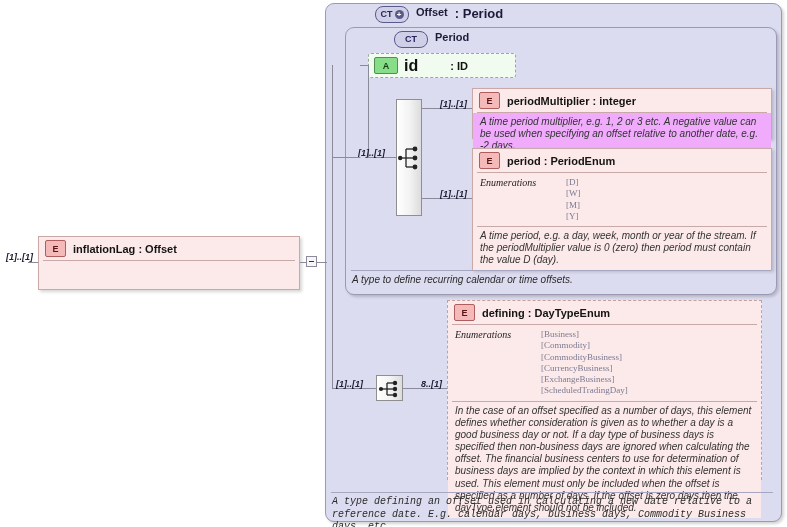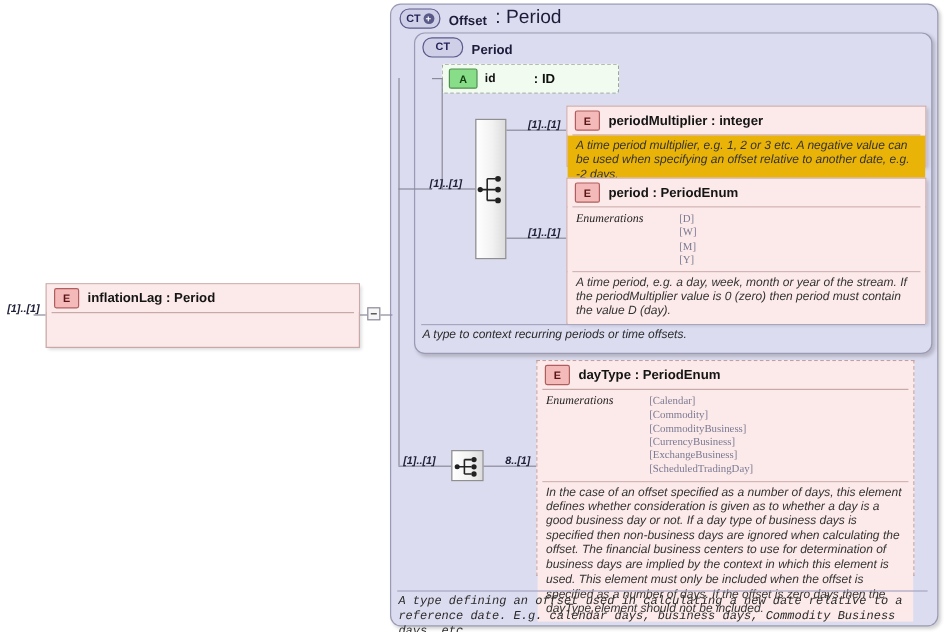--- a/index.html
+++ b/index.html
@@ -29,40 +29,40 @@
   }
   .ct-inner {
     left: 345px; top: 27px; width: 432px; height: 268px;
     background: #dcdcf0;
     border: 1px solid #9a9ab4;
     border-radius: 9px;
     box-shadow: 2px 2px 3px rgba(0,0,0,0.18);
   }
 
   
-  .badge-row { display:flex; align-items:flex-end; gap:7px; }
+  .badge-row { display:flex; align-items:flex-start; gap:7px;margin-left:42px; }
   .ct-badge {
     display:inline-flex; align-items:center; justify-content:center;
     min-width: 26px; height: 15px; padding: 0 3px;
     border: 1px solid #5a5a8a;
     border-radius: 8px;
     background: #cfcfe8;
     font-size: 9px; font-weight: bold; color:#24245c;
     letter-spacing: 0px;
     line-height: 1;
   }
   .ct-badge .plus {
     display:inline-block; margin-left:2px;
     width: 9px; height: 9px; border-radius: 50%;
     background: #5a5a8a; color:#fff;
     font-size: 8px; line-height: 9px; text-align:center;
     font-weight: bold;
   }
   .hdr-label { font-size: 11px; font-weight: bold; color:#1c1c3a; white-space: nowrap; }
-  .hdr-type  { font-size: 16px; font-weight: normal; color:#1c1c3a; white-space: nowrap; }
+  .hdr-type  { font-size: 13px; font-weight: bold; color:#1c1c3a; white-space: nowrap; }
 
   .ct-outer-hdr { left: 333px; top: 6px; }
   .ct-inner-hdr { left: 352px; top: 31px; }
 
   
   .attr-box {
     left: 368px; top: 53px; width: 148px; height: 25px;
     background: #f2fbf0;
     border: 1px dashed #9aa89a;
     border-radius: 3px;
@@ -72,21 +72,21 @@
     display:flex; align-items:center; padding-left: 5px; gap: 6px;
   }
   .a-badge {
     width: 22px; height: 15px;
     background: #88dd88;
     border: 1px solid #4f8f4f;
     border-radius: 2px;
     font-size: 9px; font-weight: bold; color:#133f13;
     display:flex; align-items:center; justify-content:center;
   }
-  .attr-name { font-size: 10px; font-weight: bold; color:#101010; }
+  .attr-name { font-size: 16px; font-weight: bold; color:#101010; }
   .attr-type { font-size: 11px; font-weight: bold; color:#101010; margin-left: 26px; }
 
   
   .el-box {
     background: #fce9e9;
     border: 1px solid #c9a8a8;
     box-shadow: 2px 2px 3px rgba(0,0,0,0.16);
   }
   .el-box.dashed { border: 1px dashed #c0a0a0; background: #fce9e9; box-shadow: none; }
   .el-hdr {
@@ -101,21 +101,21 @@
     border-radius: 2px;
     font-size: 9px; font-weight: bold; color:#5a1414;
     display:flex; align-items:center; justify-content:center;
     flex: 0 0 auto;
   }
   .el-title { font-size: 11px; font-weight: bold; color:#141414; white-space: nowrap; }
   .sep { height: 1px; background:#c9a8a8; margin: 0 4px; }
   .el-doc {
     font-size: 10px; font-style: italic; color:#333;
     padding: 3px 7px 4px 7px; line-height: 1.22;
-    background:#eab308;
+    background:#f0abfc;
   }
   .el-doc.pink { background: #fce9e9; }
 
   
   .enum-wrap { display:flex; padding: 4px 6px 4px 7px; background:#fce9e9;font-family:Liberation Serif, serif; }
   .enum-label { font-size: 10px; font-style: italic; color:#222; width: 86px; flex:0 0 auto; }
   .enum-list { font-size: 9px; color:#7b7b93; line-height: 1.25; }
   .enum-list div { white-space: nowrap; }
 
   
@@ -248,21 +248,21 @@
         <div>[W]</div>
         <div>[M]</div>
         <div>[Y]</div>
       </span>
     </div>
     <div class="sep"></div>
     <div class="el-doc pink">A time period, e.g. a day, week, month or year of the stream. If the periodMultiplier value is 0 (zero) then period must contain the value D (day).</div>
   </div>
 
   <div class="abs doc-rule rule-inner"></div>
-  <div class="abs type-doc doc-inner">A type to context recurring periods or time offsets.</div>
+  <div class="abs type-doc doc-inner">A type to define recurring calendar or time offsets.</div>
 
   <div class="abs ln lnv" style="left:332px; top:65px; height:323px;"></div>
   <div class="abs ln lnh" style="left:332px; top:157px; width:28px;"></div>
   <div class="abs ln lnh" style="left:332px; top:388px; width:44px;"></div>
 
   <div class="abs seq-small">
     <svg width="27" height="26" viewBox="0 0 27 26">
       <line x1="4" y1="13" x2="10" y2="13" stroke="#222" stroke-width="1.3"></line>
       <circle cx="4" cy="13" r="2.1" fill="#222"></circle>
       <line x1="10" y1="7" x2="10" y2="19" stroke="#222" stroke-width="1.3"></line>
@@ -276,48 +276,48 @@
   </div>
 
   <div class="abs card" style="left:336px; top:379px;">[1]..[1]</div>
 
   <div class="abs ln lnh" style="left:403px; top:388px; width:44px;"></div>
   <div class="abs card" style="left:421px; top:379px;">8..[1]</div>
 
   <div class="abs el-box dashed box-daytype">
     <div class="el-hdr">
       <span class="e-badge">E</span>
-      <span class="el-title">dayType : PeriodEnum</span>
+      <span class="el-title">defining : DayTypeEnum</span>
     </div>
     <div class="sep"></div>
     <div class="enum-wrap">
       <span class="enum-label">Enumerations</span>
       <span class="enum-list">
-        <div>[Calendar]</div>
+        <div>[Business]</div>
         <div>[Commodity]</div>
         <div>[CommodityBusiness]</div>
         <div>[CurrencyBusiness]</div>
         <div>[ExchangeBusiness]</div>
         <div>[ScheduledTradingDay]</div>
       </span>
     </div>
     <div class="sep"></div>
     <div class="el-doc pink">In the case of an offset specified as a number of days, this element defines whether consideration is given as to whether a day is a good business day or not. If a day type of business days is specified then non-business days are ignored when calculating the offset. The financial business centers to use for determination of business days are implied by the context in which this element is used. This element must only be included when the offset is specified as a number of days. If the offset is zero days then the dayType element should not be included.</div>
   </div>
 
   <div class="abs doc-rule rule-outer"></div>
   <div class="abs type-doc doc-outer">A type defining an offset used in calculating a new date relative to a reference date. E.g. calendar days, business days, Commodity Business days, etc..</div>
 
   <div class="abs card" style="left:6px; top:252px;">[1]..[1]</div>
   <div class="abs ln lnh" style="left:28px; top:262px; width:11px;"></div>
 
   <div class="abs el-box box-inflation">
     <div class="el-hdr">
       <span class="e-badge">E</span>
-      <span class="el-title">inflationLag : Period</span>
+      <span class="el-title">inflationLag : Offset</span>
     </div>
     <div class="sep"></div>
   </div>
 
   <div class="abs ln lnh" style="left:300px; top:262px; width:7px;"></div>
   <div class="abs stub-box">
     <span class="minus"></span>
   </div>
   <div class="abs ln lnh" style="left:317px; top:262px; width:10px;"></div>
 

